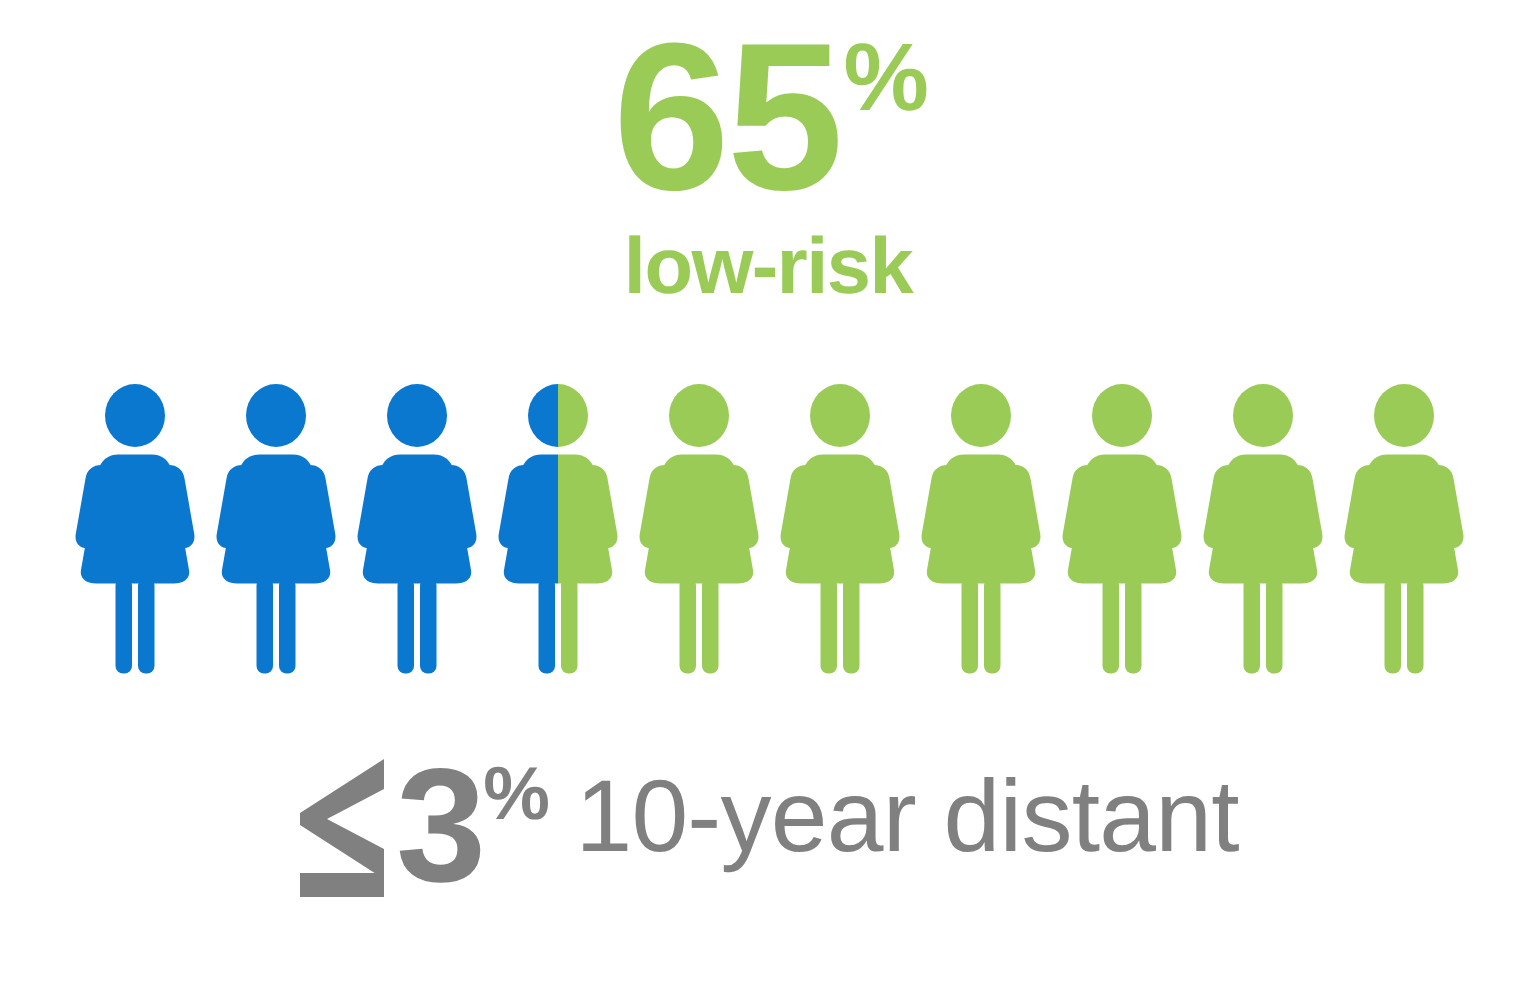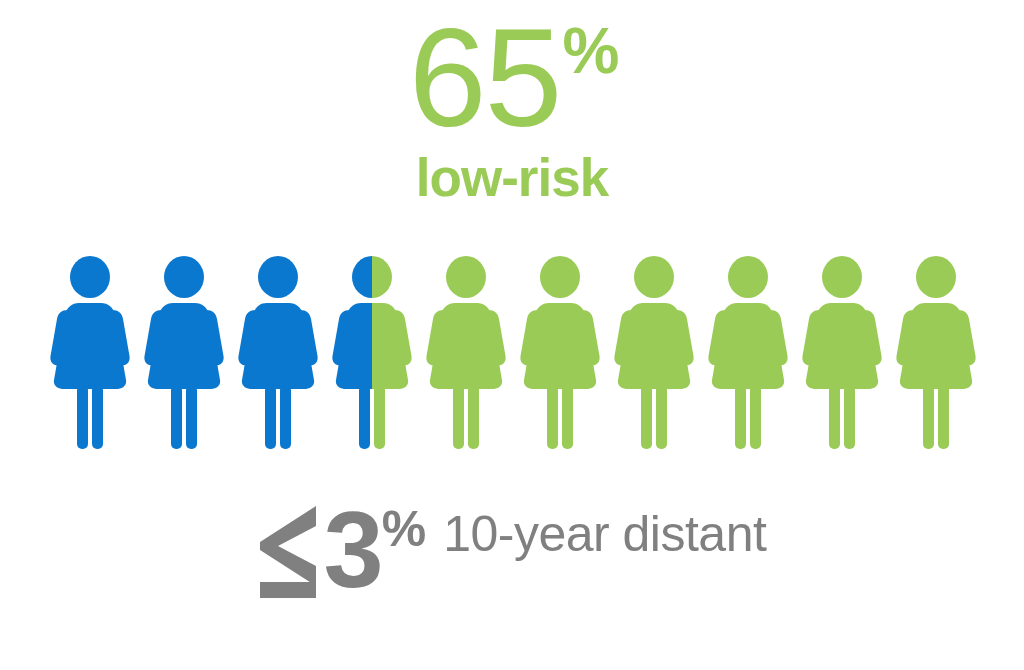--- a/index.html
+++ b/index.html
@@ -32,21 +32,21 @@
   }
   #pct-line {
     display: block;
     font-size: 140px;
     font-weight: bold;
     letter-spacing: -2px;
     line-height: 0.92;
   }
   #pct-value {
     font-size: 140px;
-    font-weight: normal;
+    font-weight: bold;
   }
   #pct-sign {
     font-size: 64px;
     font-weight: bold;
     vertical-align: top;
     position: relative;
     top: 8px;
     left: 2px;
   }
   #risk-label {
@@ -116,21 +116,21 @@
     vertical-align: top;
     position: relative;
     top: 4px;
     left: 1px;
   }
   #desc-lines {
     padding-top: 8px;
   }
   .desc-line {
     display: block;
-    font-size: 50px;
+    font-size: 68px;
     line-height: 1.12;
     letter-spacing: -0.5px;
     white-space: pre;
   }
 </style>
 </head>
 <body>
 
 <div id="stage" style="background: rgb(255, 255, 255);">
 

